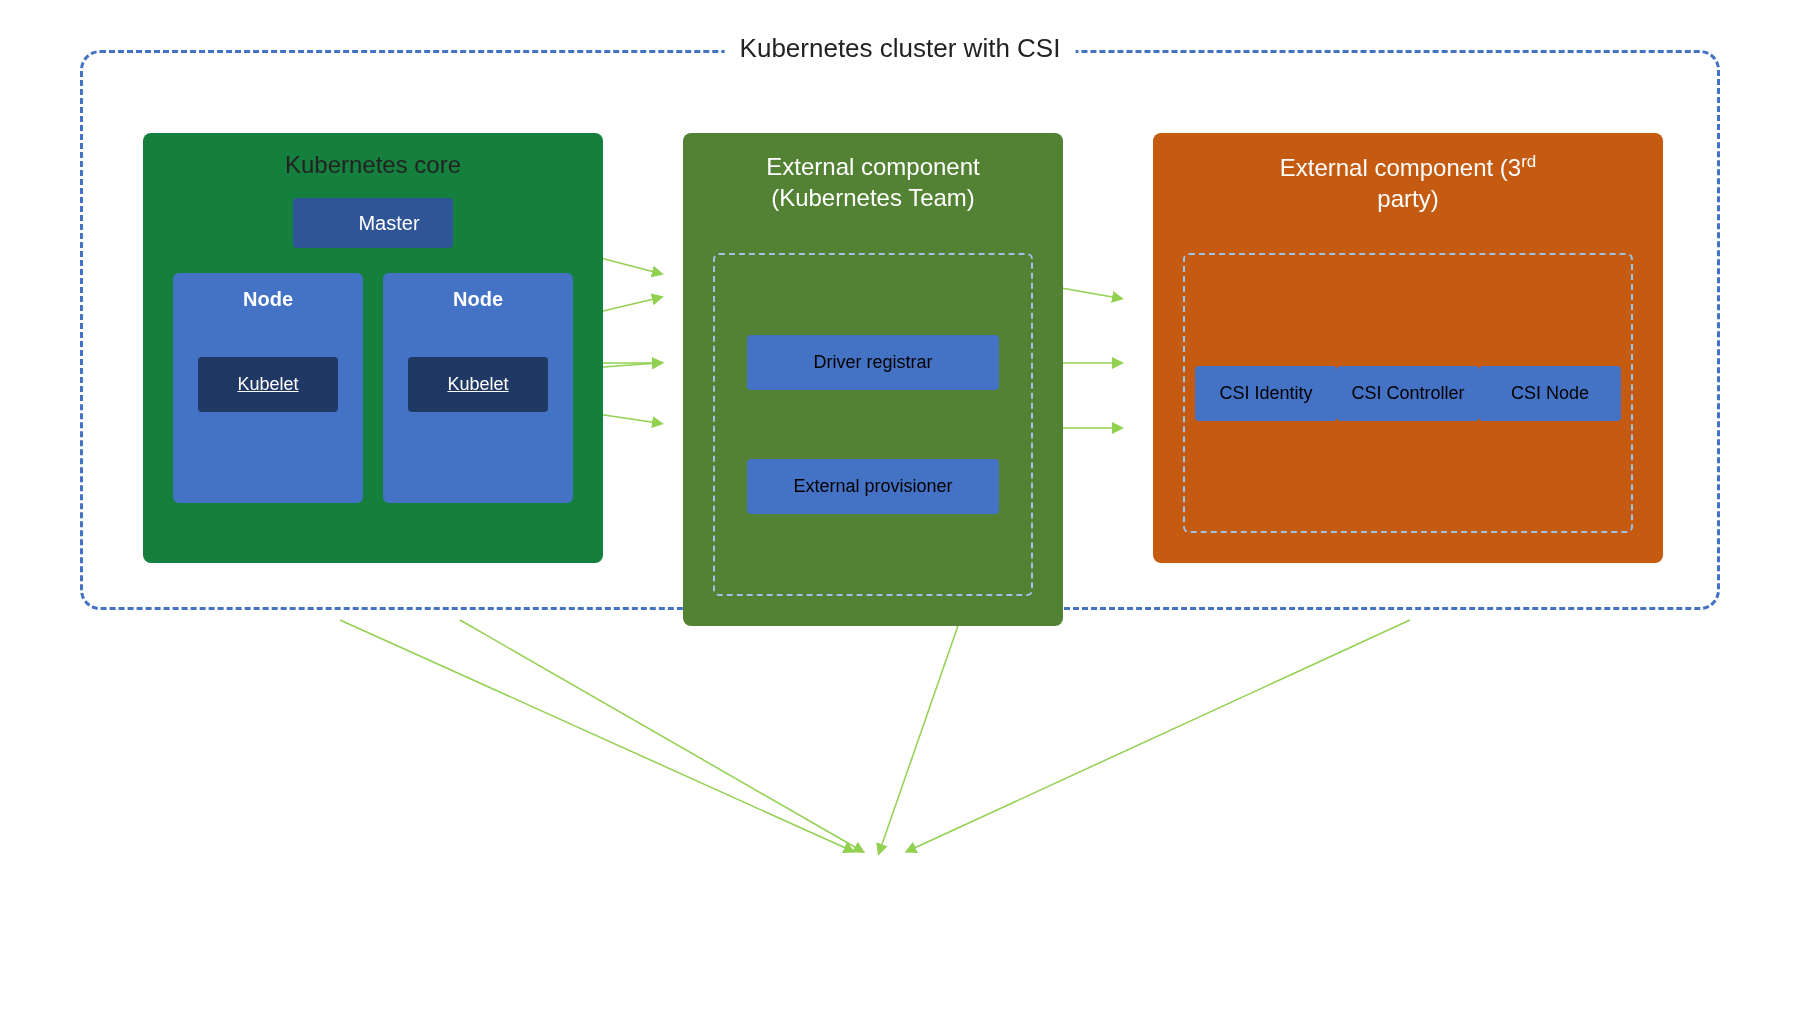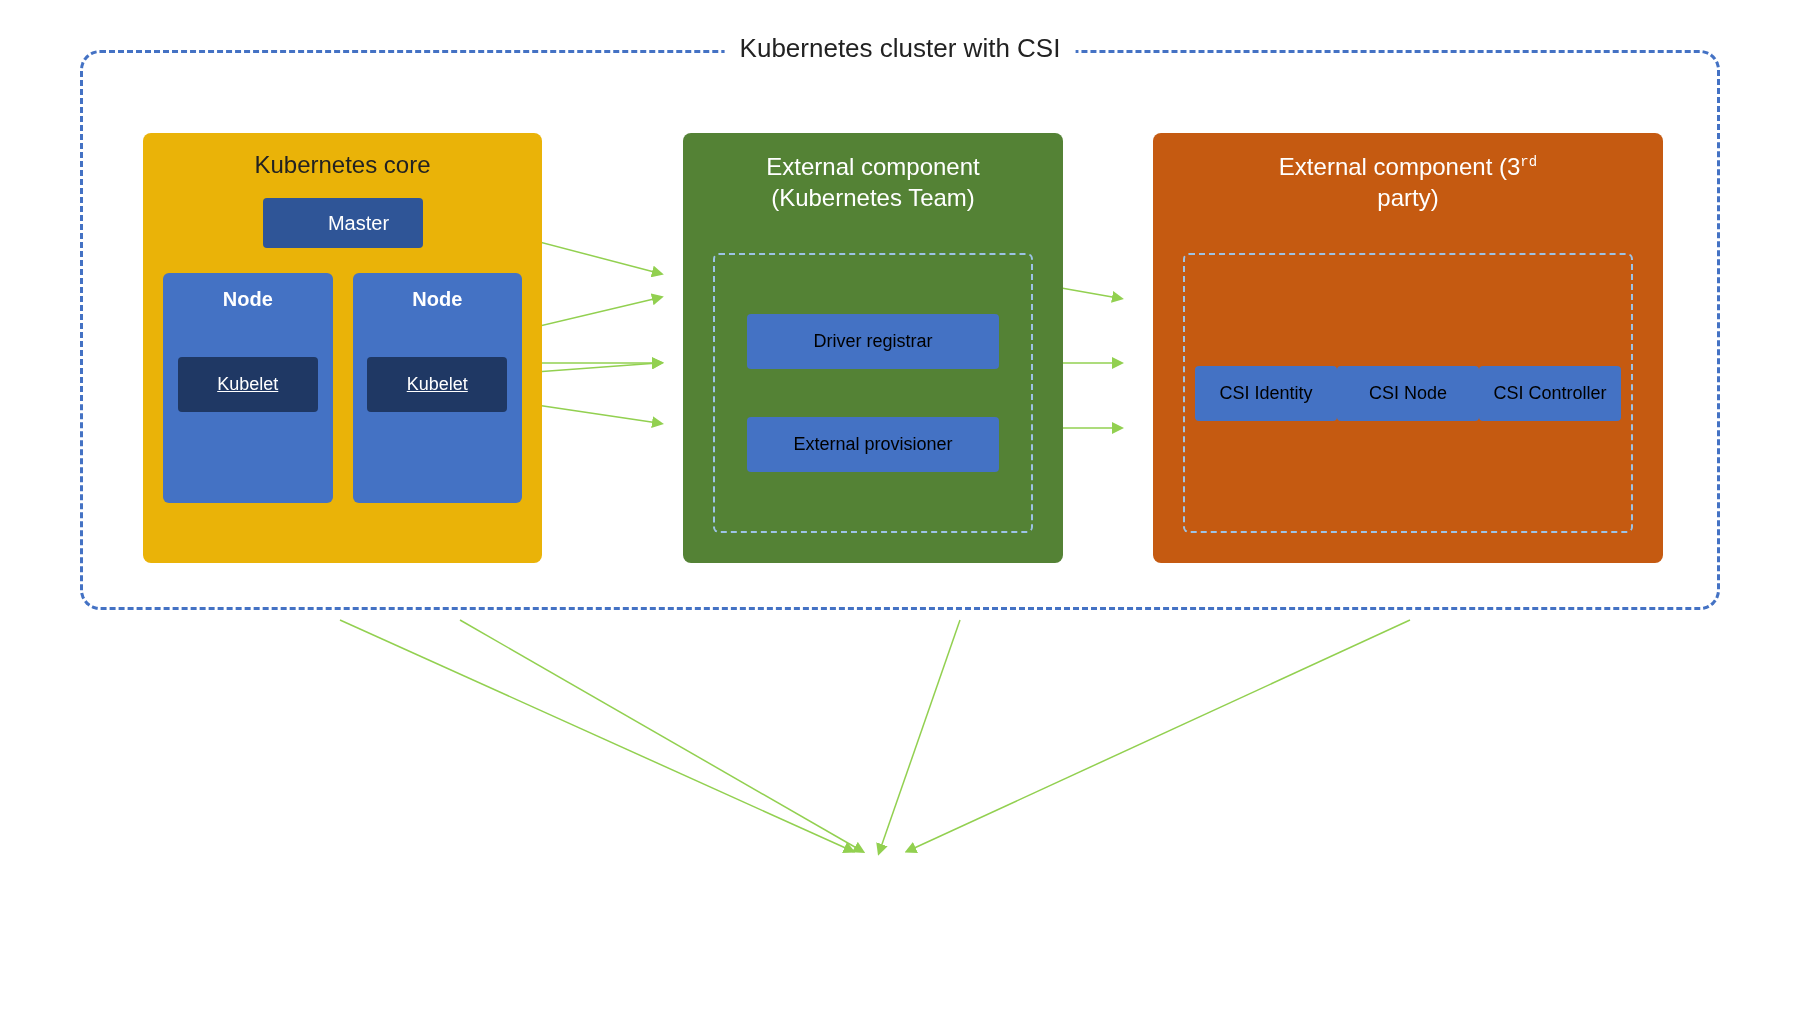--- a/index.html
+++ b/index.html
@@ -42,23 +42,23 @@
       font-size: 26px;
       color: #222;
       white-space: nowrap;
     }
 
     
     .k8s-core {
       position: absolute;
       top: 80px;
       left: 60px;
-      width: 399px;
+      width: 460px;
       height: 430px;
-      background: #eab308;
+      background: #15803d;
       border-radius: 8px;
     }
 
     .k8s-core-title {
       text-align: center;
       font-size: 24px;
       color: #222;
       padding: 18px 0 10px;
     }
 
@@ -123,21 +123,21 @@
       margin-top: 20px;
       text-decoration: underline;
     }
 
     
     .ext-k8s {
       position: absolute;
       top: 80px;
       left: 600px;
       width: 380px;
-      height: 430px;
+      height: 493px;
       background: #548235;
       border-radius: 8px;
     }
 
     .ext-k8s-title {
       text-align: center;
       font-size: 24px;
       color: white;
       padding: 18px 10px 10px;
       line-height: 1.3;
@@ -241,22 +241,21 @@
     .storage-arrows-svg {
       position: absolute;
       top: 0;
       left: 0;
       width: 1680px;
       height: 950px;
       pointer-events: none;
     }
 
     sup {
-      font-size: 14px;
-      font-family: Liberation Mono, monospace;
+      font-size: 17px;
     }
   </style>
 </head>
 <body>
 
 <div class="diagram-container">
 
   <svg class="storage-arrows-svg">
     <defs>
       <marker id="arrowGreen2" markerWidth="8" markerHeight="8" refX="4" refY="4" orient="auto">
@@ -342,24 +341,24 @@
     <div class="ext-3rd">
       <div class="ext-3rd-title">
         <span>External component (3<sup>rd</sup></span><br>
         <span>party)</span>
       </div>
       <div class="dashed-inner-3rd">
         <div class="component-btn">
           <span>CSI Identity</span>
         </div>
         <div class="component-btn">
+          <span>CSI Controller</span>
+        </div>
+        <div class="component-btn">
           <span>CSI Node</span>
         </div>
-        <div class="component-btn">
-          <span>CSI Controller</span>
-        </div>
       </div>
     </div>
 
   </div>
 
 
 </div>
 
 </body></html>

